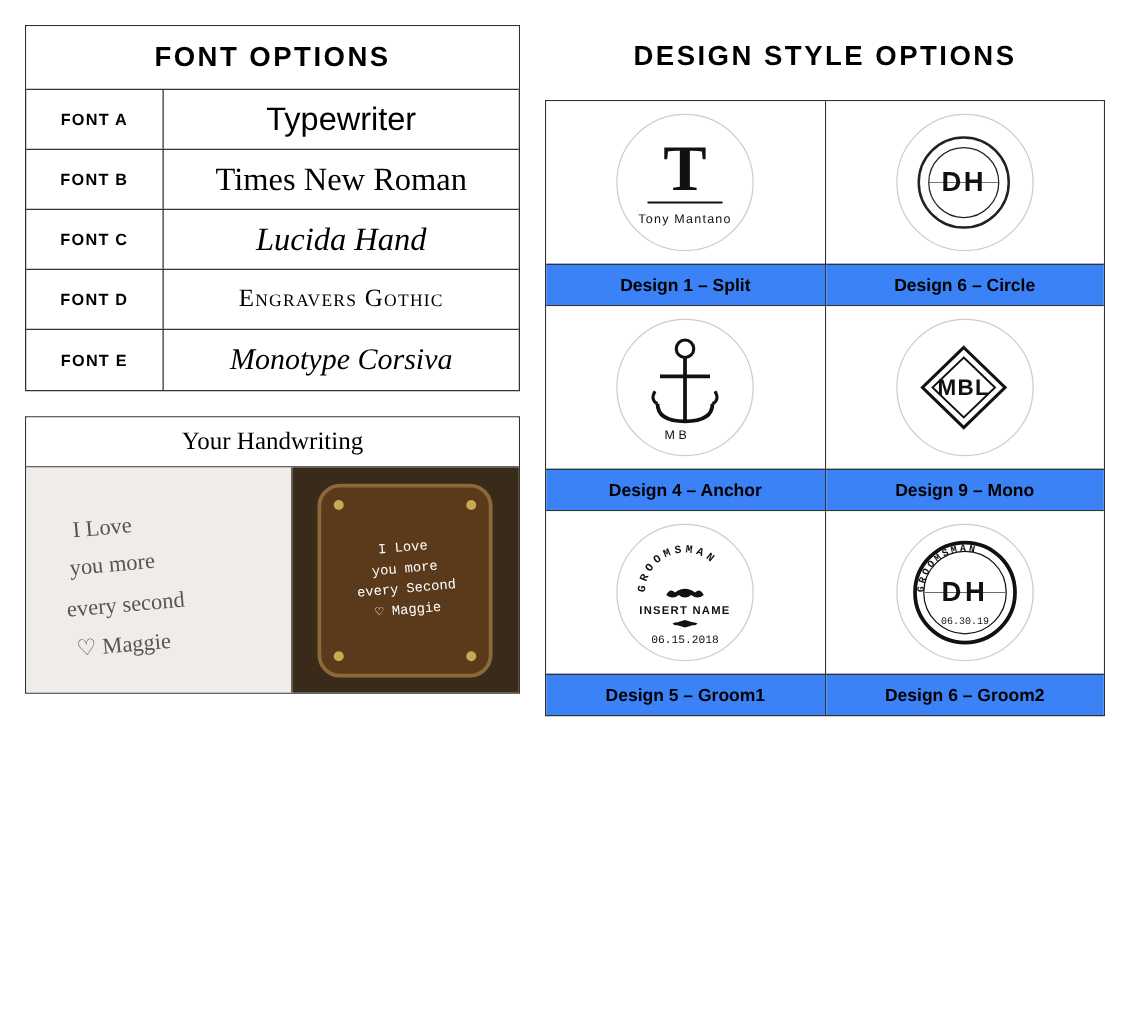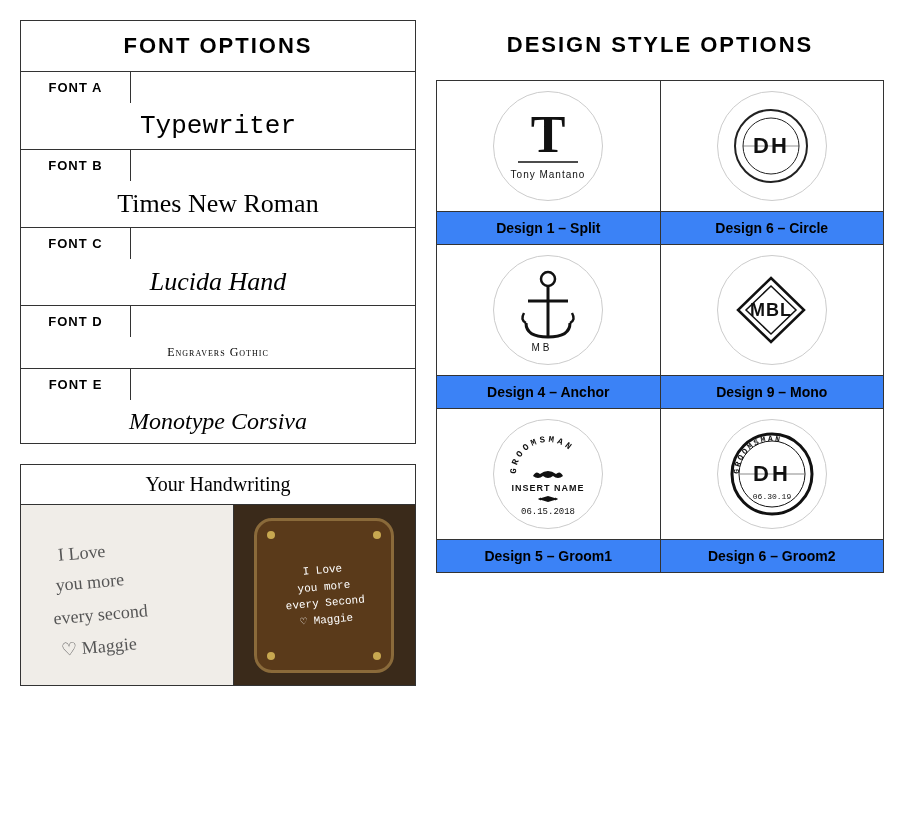--- a/index.html
+++ b/index.html
@@ -34,21 +34,20 @@
       font-size: 22px;
       font-weight: 900;
       letter-spacing: 2px;
       border-bottom: 1.5px solid #333;
     }
     .font-row {
       display: flex;
       border-bottom: 1.5px solid #333;
       min-height: 48px;
       align-items: center;
-      flex-direction: column;
     }
     .font-row:last-child {
       border-bottom: none;
     }
     .font-label {
       width: 110px;
       flex-shrink: 0;
       text-align: center;
       font-size: 13px;
       font-weight: 700;
@@ -59,24 +58,24 @@
       display: flex;
       align-items: center;
       justify-content: center;
     }
     .font-value {
       flex: 1;
       text-align: center;
       padding: 8px 12px;
       font-size: 24px;
     }
-    .font-typewriter { font-family: Liberation Mono, monospace; font-size: 26px; text-align: right; }
+    .font-typewriter { font-family: Liberation Sans, sans-serif; font-size: 26px; }
     .font-times { font-family: Liberation Serif, serif; font-size: 26px; }
     .font-lucida { font-family: 'Lucida Handwriting', cursive; font-style: italic; font-size: 26px; }
-    .font-engravers { font-family: 'Copperplate Gothic', 'Copperplate', serif; font-size: 12px; letter-spacing: 1px; font-variant: small-caps; }
+    .font-engravers { font-family: 'Copperplate Gothic', 'Copperplate', serif; font-size: 20px; letter-spacing: 1px; font-variant: small-caps; }
     .font-corsiva { font-family: 'Monotype Corsiva', 'URW Chancery L', cursive; font-style: italic; font-size: 24px; }
 
     
     .handwriting-section {
       border: 1.5px solid #333;
     }
     .handwriting-header {
       text-align: center;
       padding: 8px;
       font-size: 20px;

